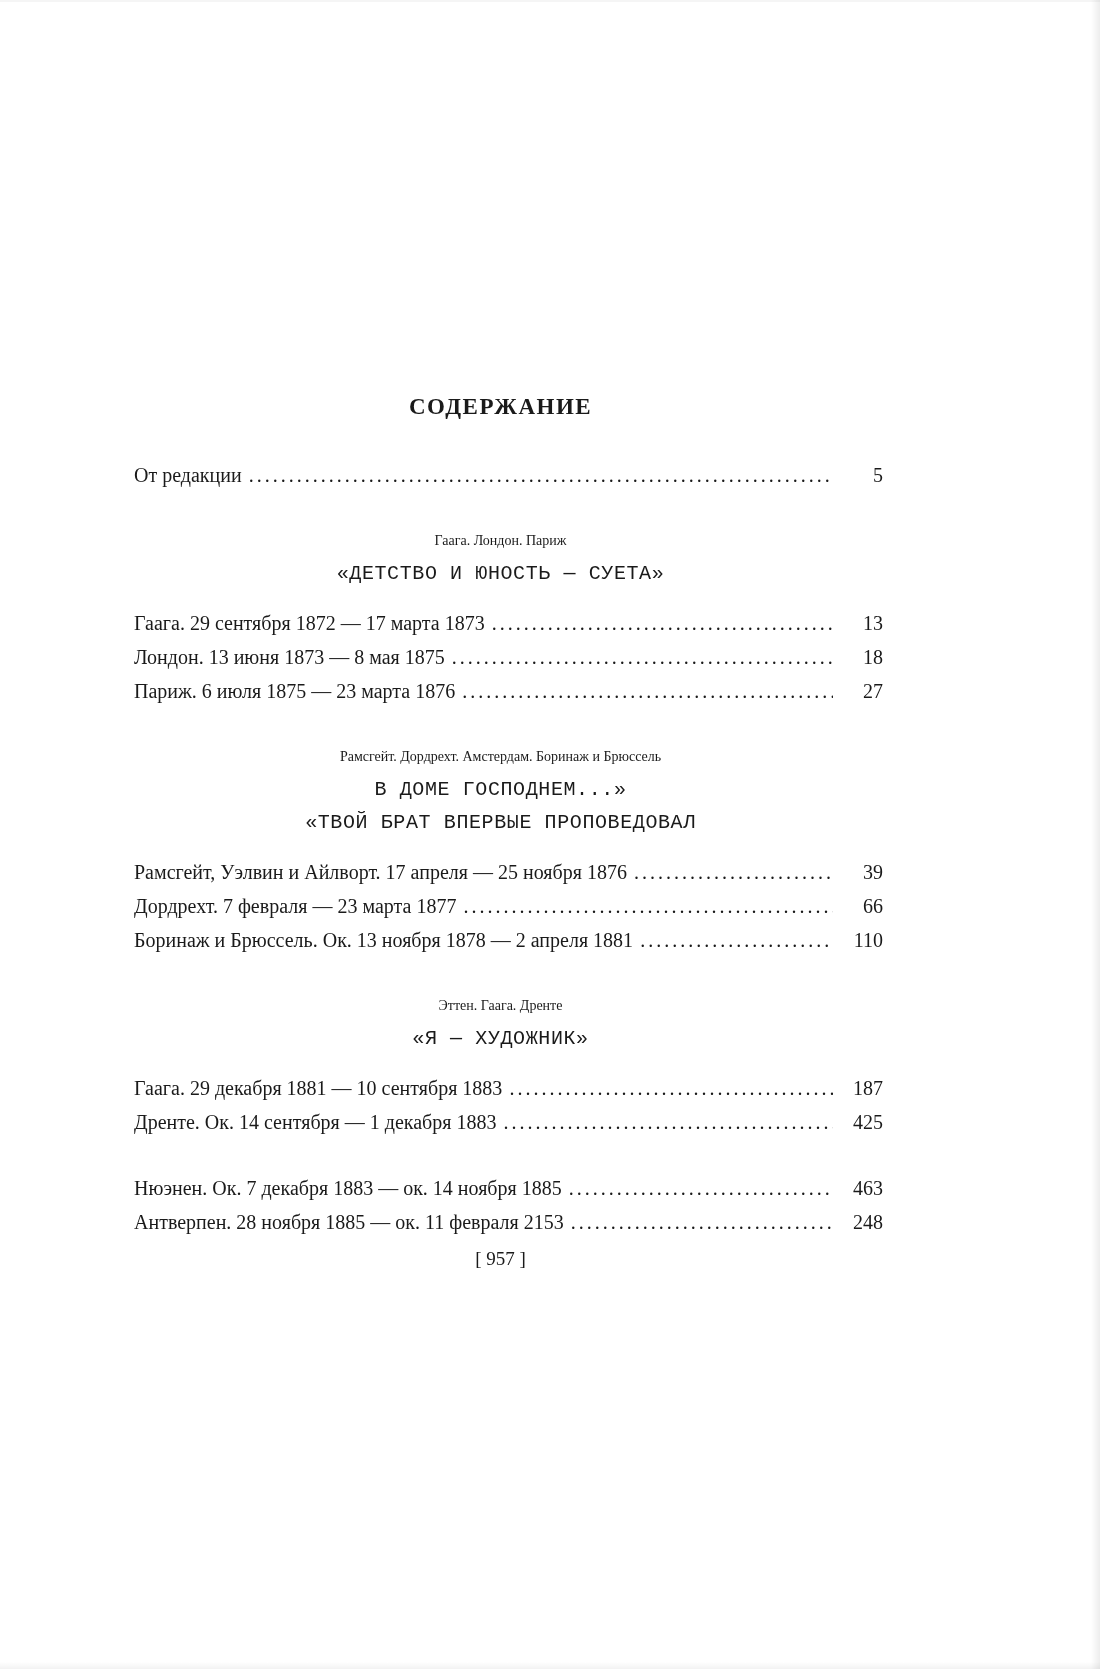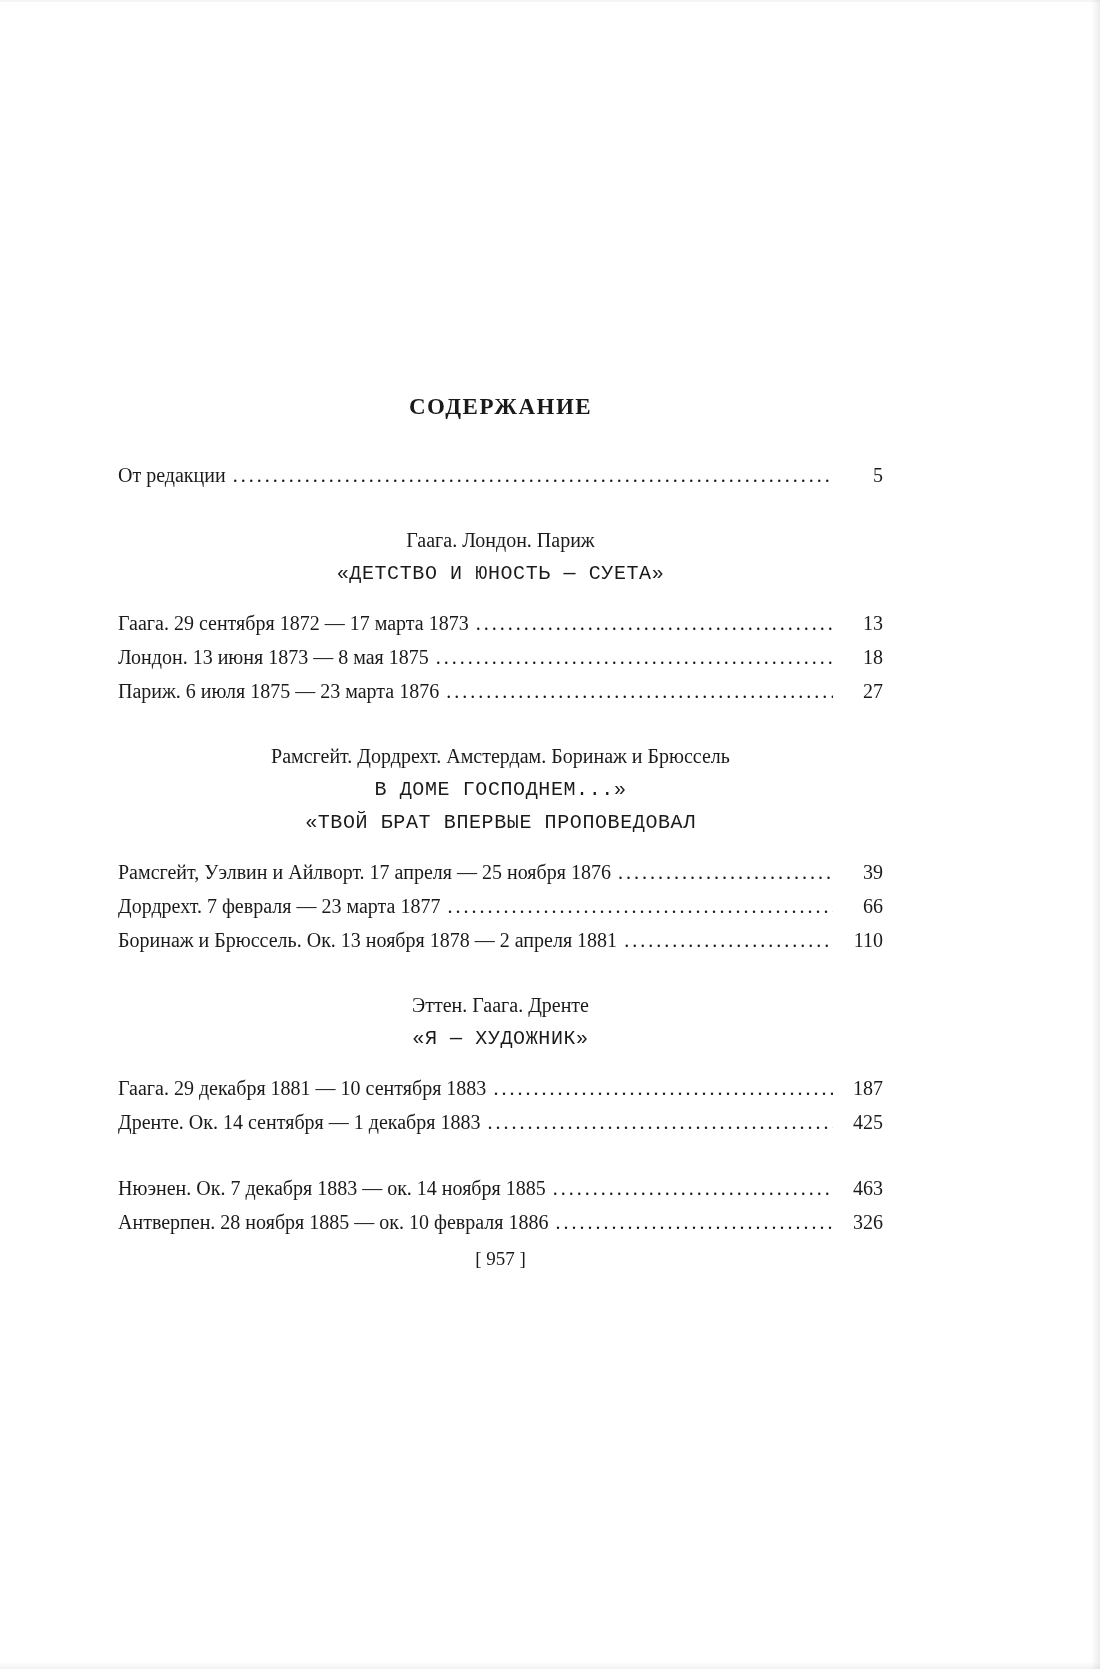--- a/index.html
+++ b/index.html
@@ -45,20 +45,21 @@
     font-size: 23px;
     font-weight: bold;
     letter-spacing: 1.5px;
     line-height: 30px;
   }
   .toc-row {
     display: flex;
     align-items: flex-start;
     line-height: 34px;
     font-size: 20px;
+    margin-left: 16px;
   }
   .toc-label { white-space: nowrap; }
   .toc-dots {
     flex: 1 1 auto;
     overflow: hidden;
     white-space: nowrap;
     margin-left: 7px;
     min-width: 16px;
     letter-spacing: 3px;
     color: #1a1a1a;
@@ -69,21 +70,21 @@
   .toc-pg {
     padding-left: 10px;
     min-width: 40px;
     text-align: right;
     white-space: nowrap;
   }
   .section { margin-top: 32px; }
   .sec-head { margin-bottom: 16px; }
   .sec-places {
     text-align: center;
-    font-size: 20px;
+    font-size: 14px;
     line-height: 33px;
   }
   .sec-title-line {
     text-align: center;
     font-size: 20px;
     line-height: 33px;
     letter-spacing: 0.6px;
     font-family: Liberation Mono, monospace;
   }
   .folio {
@@ -173,22 +174,22 @@
       </div>
     </div>
 
     <div class="section">
       <div class="toc-row">
         <span class="toc-label">Нюэнен. Ок. 7 декабря 1883 — ок. 14 ноября 1885</span>
         <span class="toc-dots"></span>
         <span class="toc-pg">463</span>
       </div>
       <div class="toc-row">
-        <span class="toc-label">Антверпен. 28 ноября 1885 — ок. 10 февраля 1886</span>
+        <span class="toc-label">Антверпен. 28 ноября 1885 — ок. 11 февраля 2153</span>
         <span class="toc-dots"></span>
-        <span class="toc-pg">326</span>
+        <span class="toc-pg">248</span>
       </div>
     </div>
 
     <div class="folio">[ 957 ]</div>
 
   </div>
 </div>
 
 </body></html>

